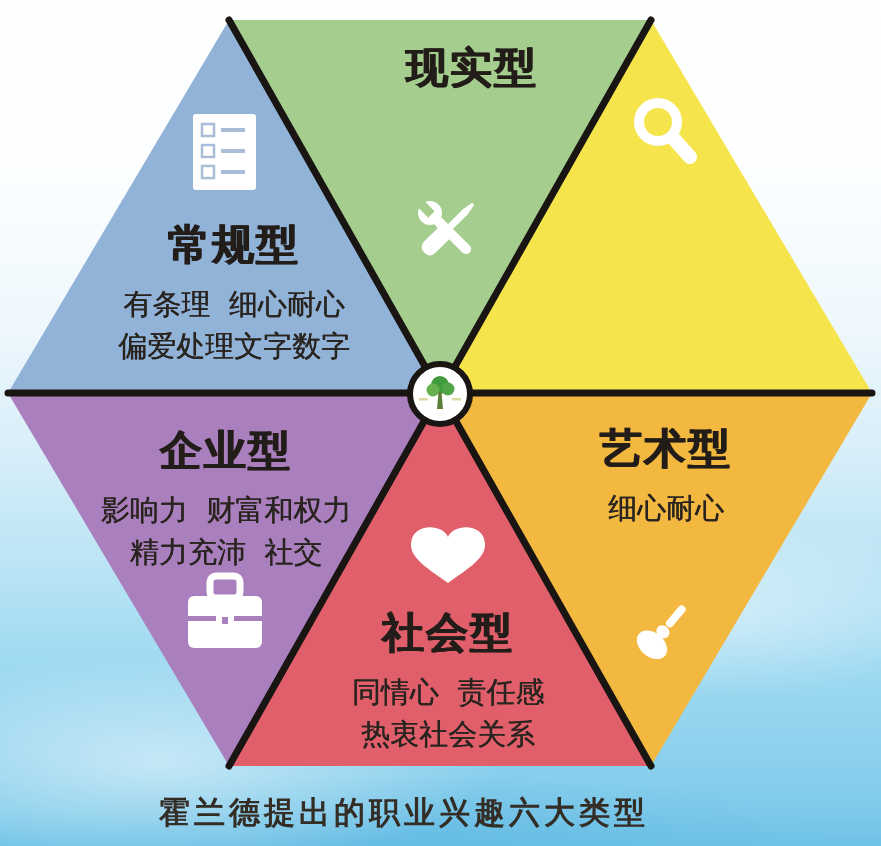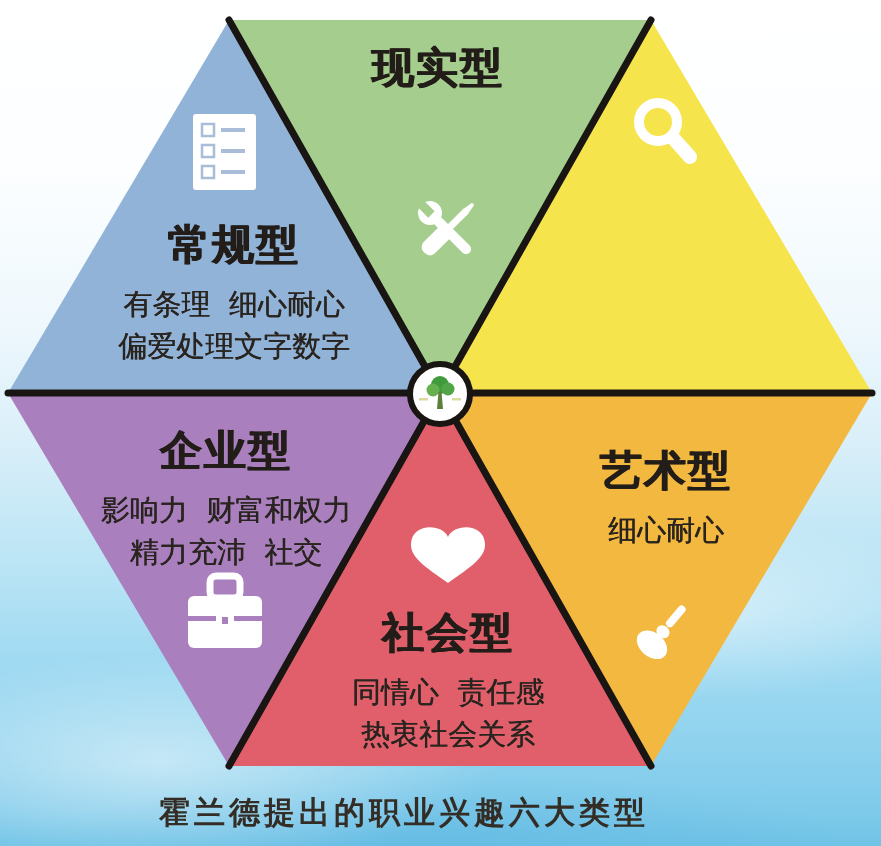--- a/index.html
+++ b/index.html
@@ -16,23 +16,23 @@
   .sec{position:absolute;transform:translateX(-50%);text-align:center;}
   .sec-title{
     font-size:42px;font-weight:800;line-height:48px;letter-spacing:2px;
     color:#221d18;text-shadow:.7px 0 #221d18,-.7px 0 #221d18;white-space:nowrap;
   }
   .sec-traits{margin-top:14px;}
   .trait{
     font-size:29px;line-height:42px;color:#29241f;white-space:pre;
     text-shadow:.45px 0 currentColor;font-weight:400;
   }
-  .sec-realistic{left:438px;top:44px;}
+  .sec-realistic{left:472px;top:44px;}
   .sec-investigative{left:668px;top:222px;}
-  .sec-artistic{left:666px;top:447px;}
+  .sec-artistic{left:666px;top:425px;}
   .sec-social{left:448px;top:609px;}
   .sec-enterprising{left:226px;top:427px;}
   .sec-conventional{left:234px;top:221px;}
   .caption{
     position:absolute;left:404px;top:792px;transform:translateX(-50%);
     font-family:"DejaVu Serif","Liberation Serif",serif;font-weight:600;
     font-size:31px;letter-spacing:4px;color:#332d26;white-space:nowrap;
   }
 </style>
 </head>

